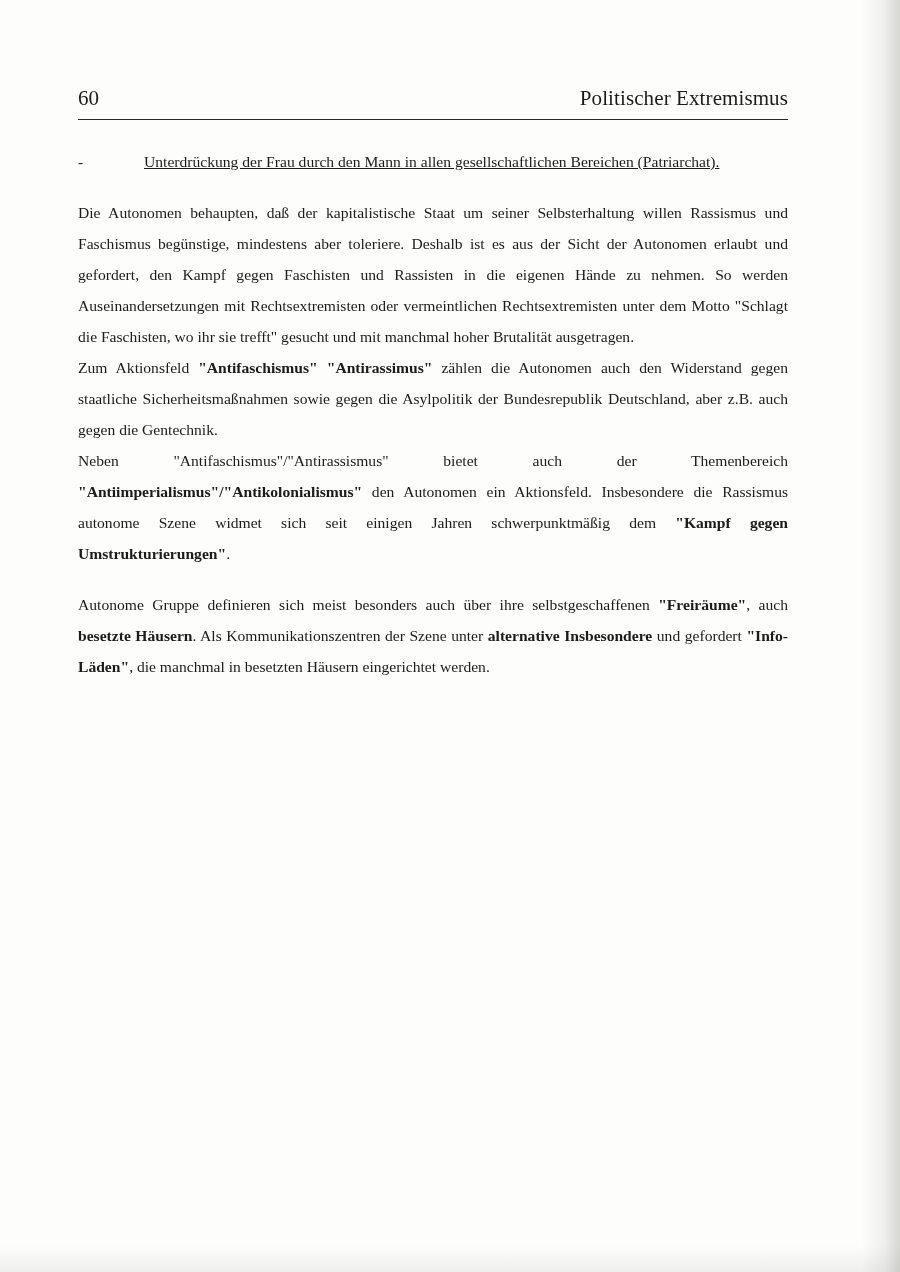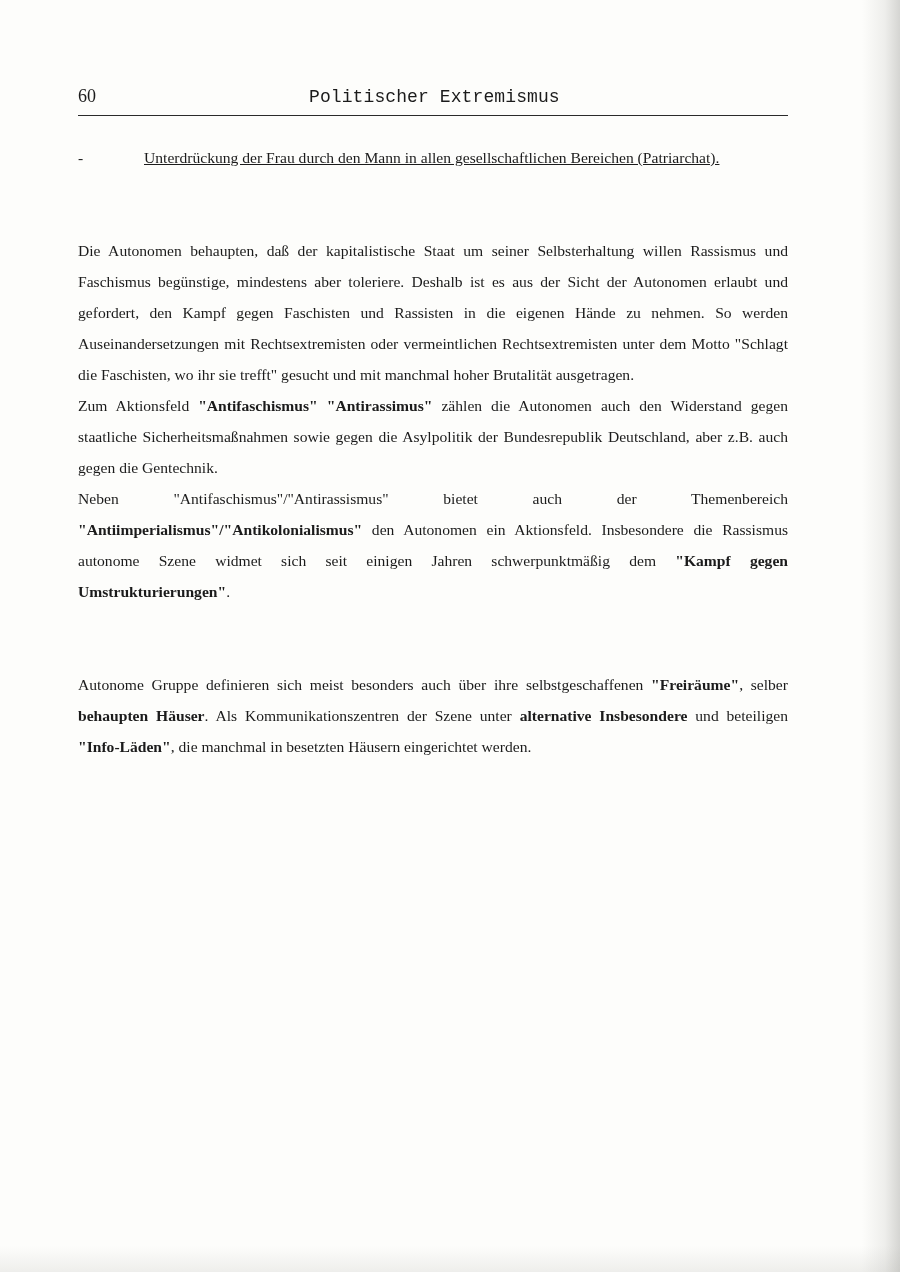--- a/index.html
+++ b/index.html
@@ -24,53 +24,52 @@
   }
   .page-inner {
     position: absolute;
     left: 78px;
     top: 86px;
     width: 710px;
   }
   .running-head {
     display: flex;
     align-items: baseline;
-    font-size: 18px;
+    font-size: 21px;
     letter-spacing: 0.1px;
     color: #1b1b1b;
   }
   .folio {
     width: 48px;
     flex: 0 0 48px;
     text-align: left;
   }
   .head-title {
     flex: 1 1 auto;
-    text-align: left;
+    text-align: right;
     padding-left: 183px;
-    font-family: Liberation Mono, monospace;
   }
   .rule {
     margin-top: 8px;
     border-top: 1.1px solid #2a2a2a;
     width: 710px;
   }
   .body-text {
     margin-top: 26px;
     font-size: 15.6px;
     line-height: 31px;
     text-align: justify;
     text-justify: inter-word;
     color: #1b1b1b;
   }
   p.para {
     margin: 0 0 0 0;
     text-align: justify;
   }
-  p.para.gap-large { margin-top: 62px; }
+  p.para.gap-large { margin-top: 20px; }
   p.para.tight { margin-top: 0; }
   .bullet-item {
     display: flex;
     column-gap: 0;
     text-align: justify;
   }
   .bullet-mark {
     width: 66px;
     flex: 0 0 66px;
     text-align: left;
@@ -127,21 +126,21 @@
       <p class="para tight">
         <span>Zum Aktionsfeld </span><b>"Antifaschismus"</b><span> </span><b>"Antirassimus"</b><span>  zählen die Autonomen auch den Widerstand gegen staatliche Sicherheitsmaßnahmen sowie gegen die Asylpolitik der Bundesrepublik Deutschland, aber z.B. auch gegen die Gentechnik.</span>
       </p>
 
       <p class="para tight">
         <span>Neben "Antifaschismus"/"Antirassismus" bietet auch der Themenbereich </span><b>"Antiimperialismus"/"Antikolonialismus"</b><span> den Autonomen ein Aktionsfeld. Insbesondere die Rassismus autonome Szene widmet sich seit einigen Jahren schwerpunktmäßig dem </span><b>"Kampf gegen Umstrukturierungen"</b><span>.</span>
       </p>
 
 
       <p class="para gap-large">
-        <span>Autonome Gruppe definieren sich meist besonders auch über ihre selbstgeschaffenen </span><b>"Freiräume"</b><span>, selber </span><b>behaupten Häuser</b><span>. Als Kommunikationszentren der Szene unter </span><b>alternative Insbesondere</b><span> und beteiligen </span><b>"Info-Läden"</b><span>, die manchmal in besetzten Häusern eingerichtet werden.</span>
+        <span>Autonome Gruppe definieren sich meist besonders auch über ihre selbstgeschaffenen </span><b>"Freiräume"</b><span>, auch </span><b>besetzte Häusern</b><span>. Als Kommunikationszentren der Szene unter </span><b>alternative Insbesondere</b><span> und gefordert </span><b>"Info-Läden"</b><span>, die manchmal in besetzten Häusern eingerichtet werden.</span>
       </p>
 
     </div>
   </div>
 
   <div class="shadow-edge"></div>
   <div class="bottom-edge"></div>
 </div>
 
 </body></html>

